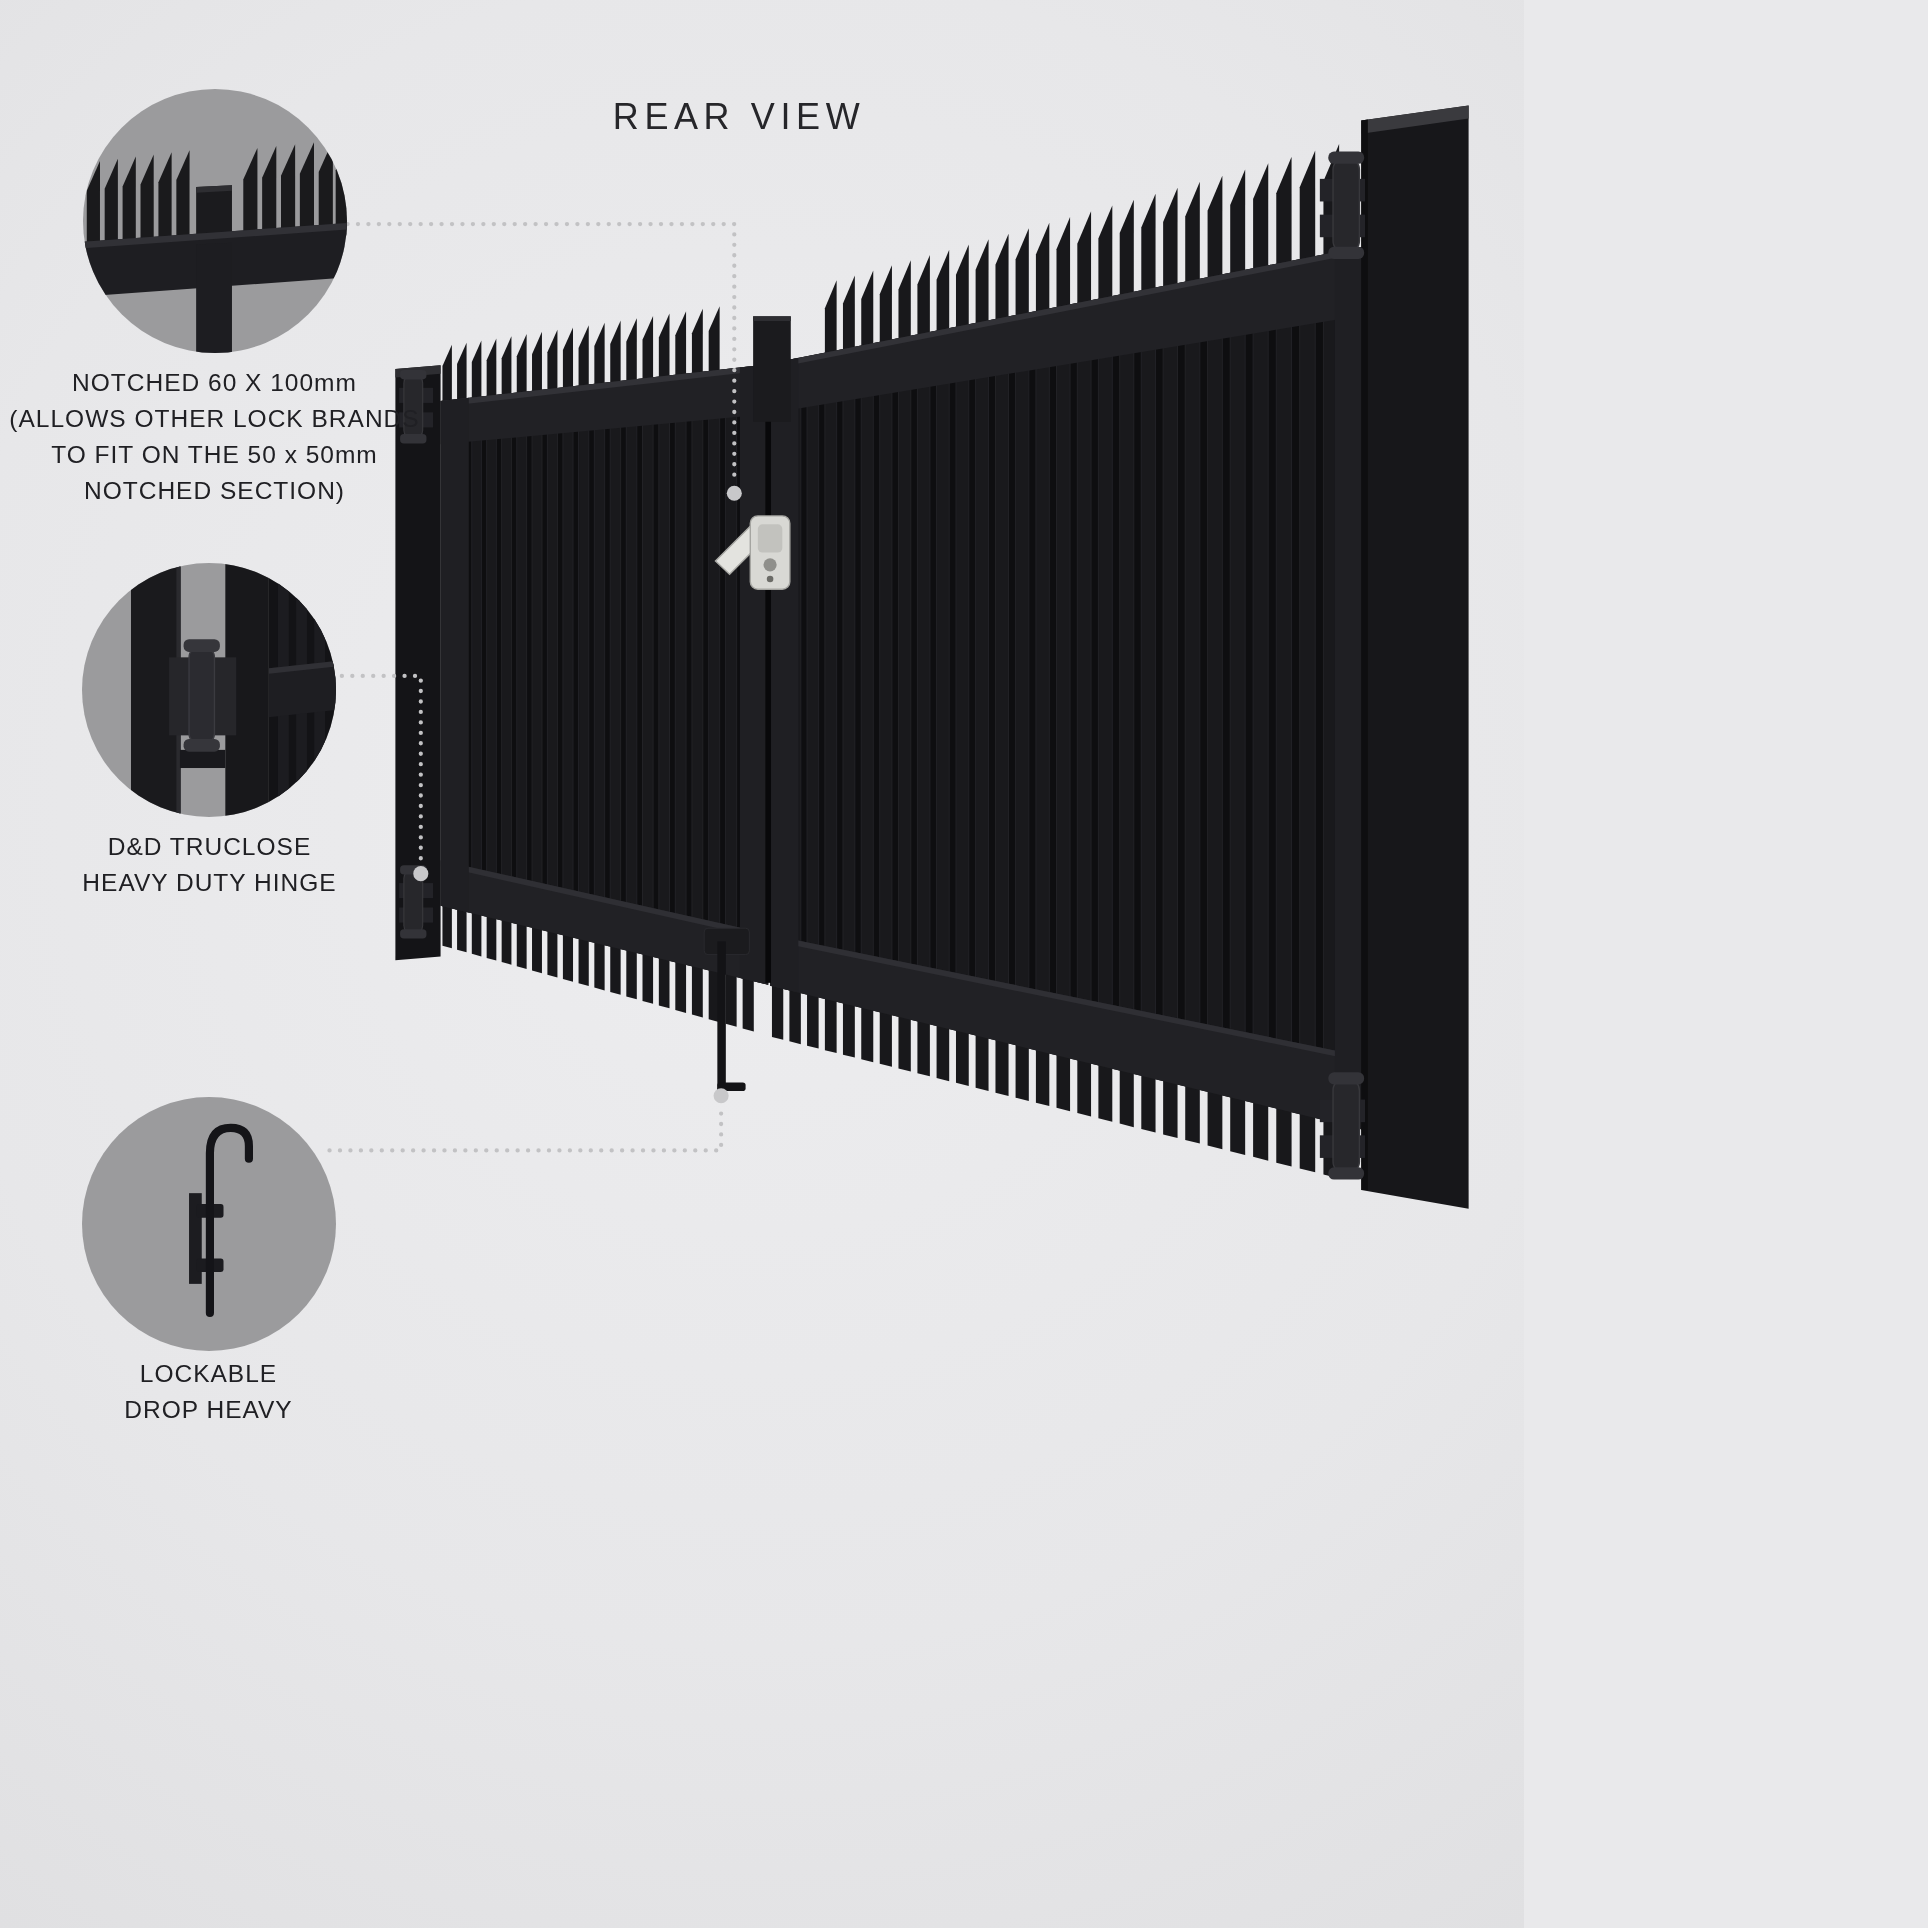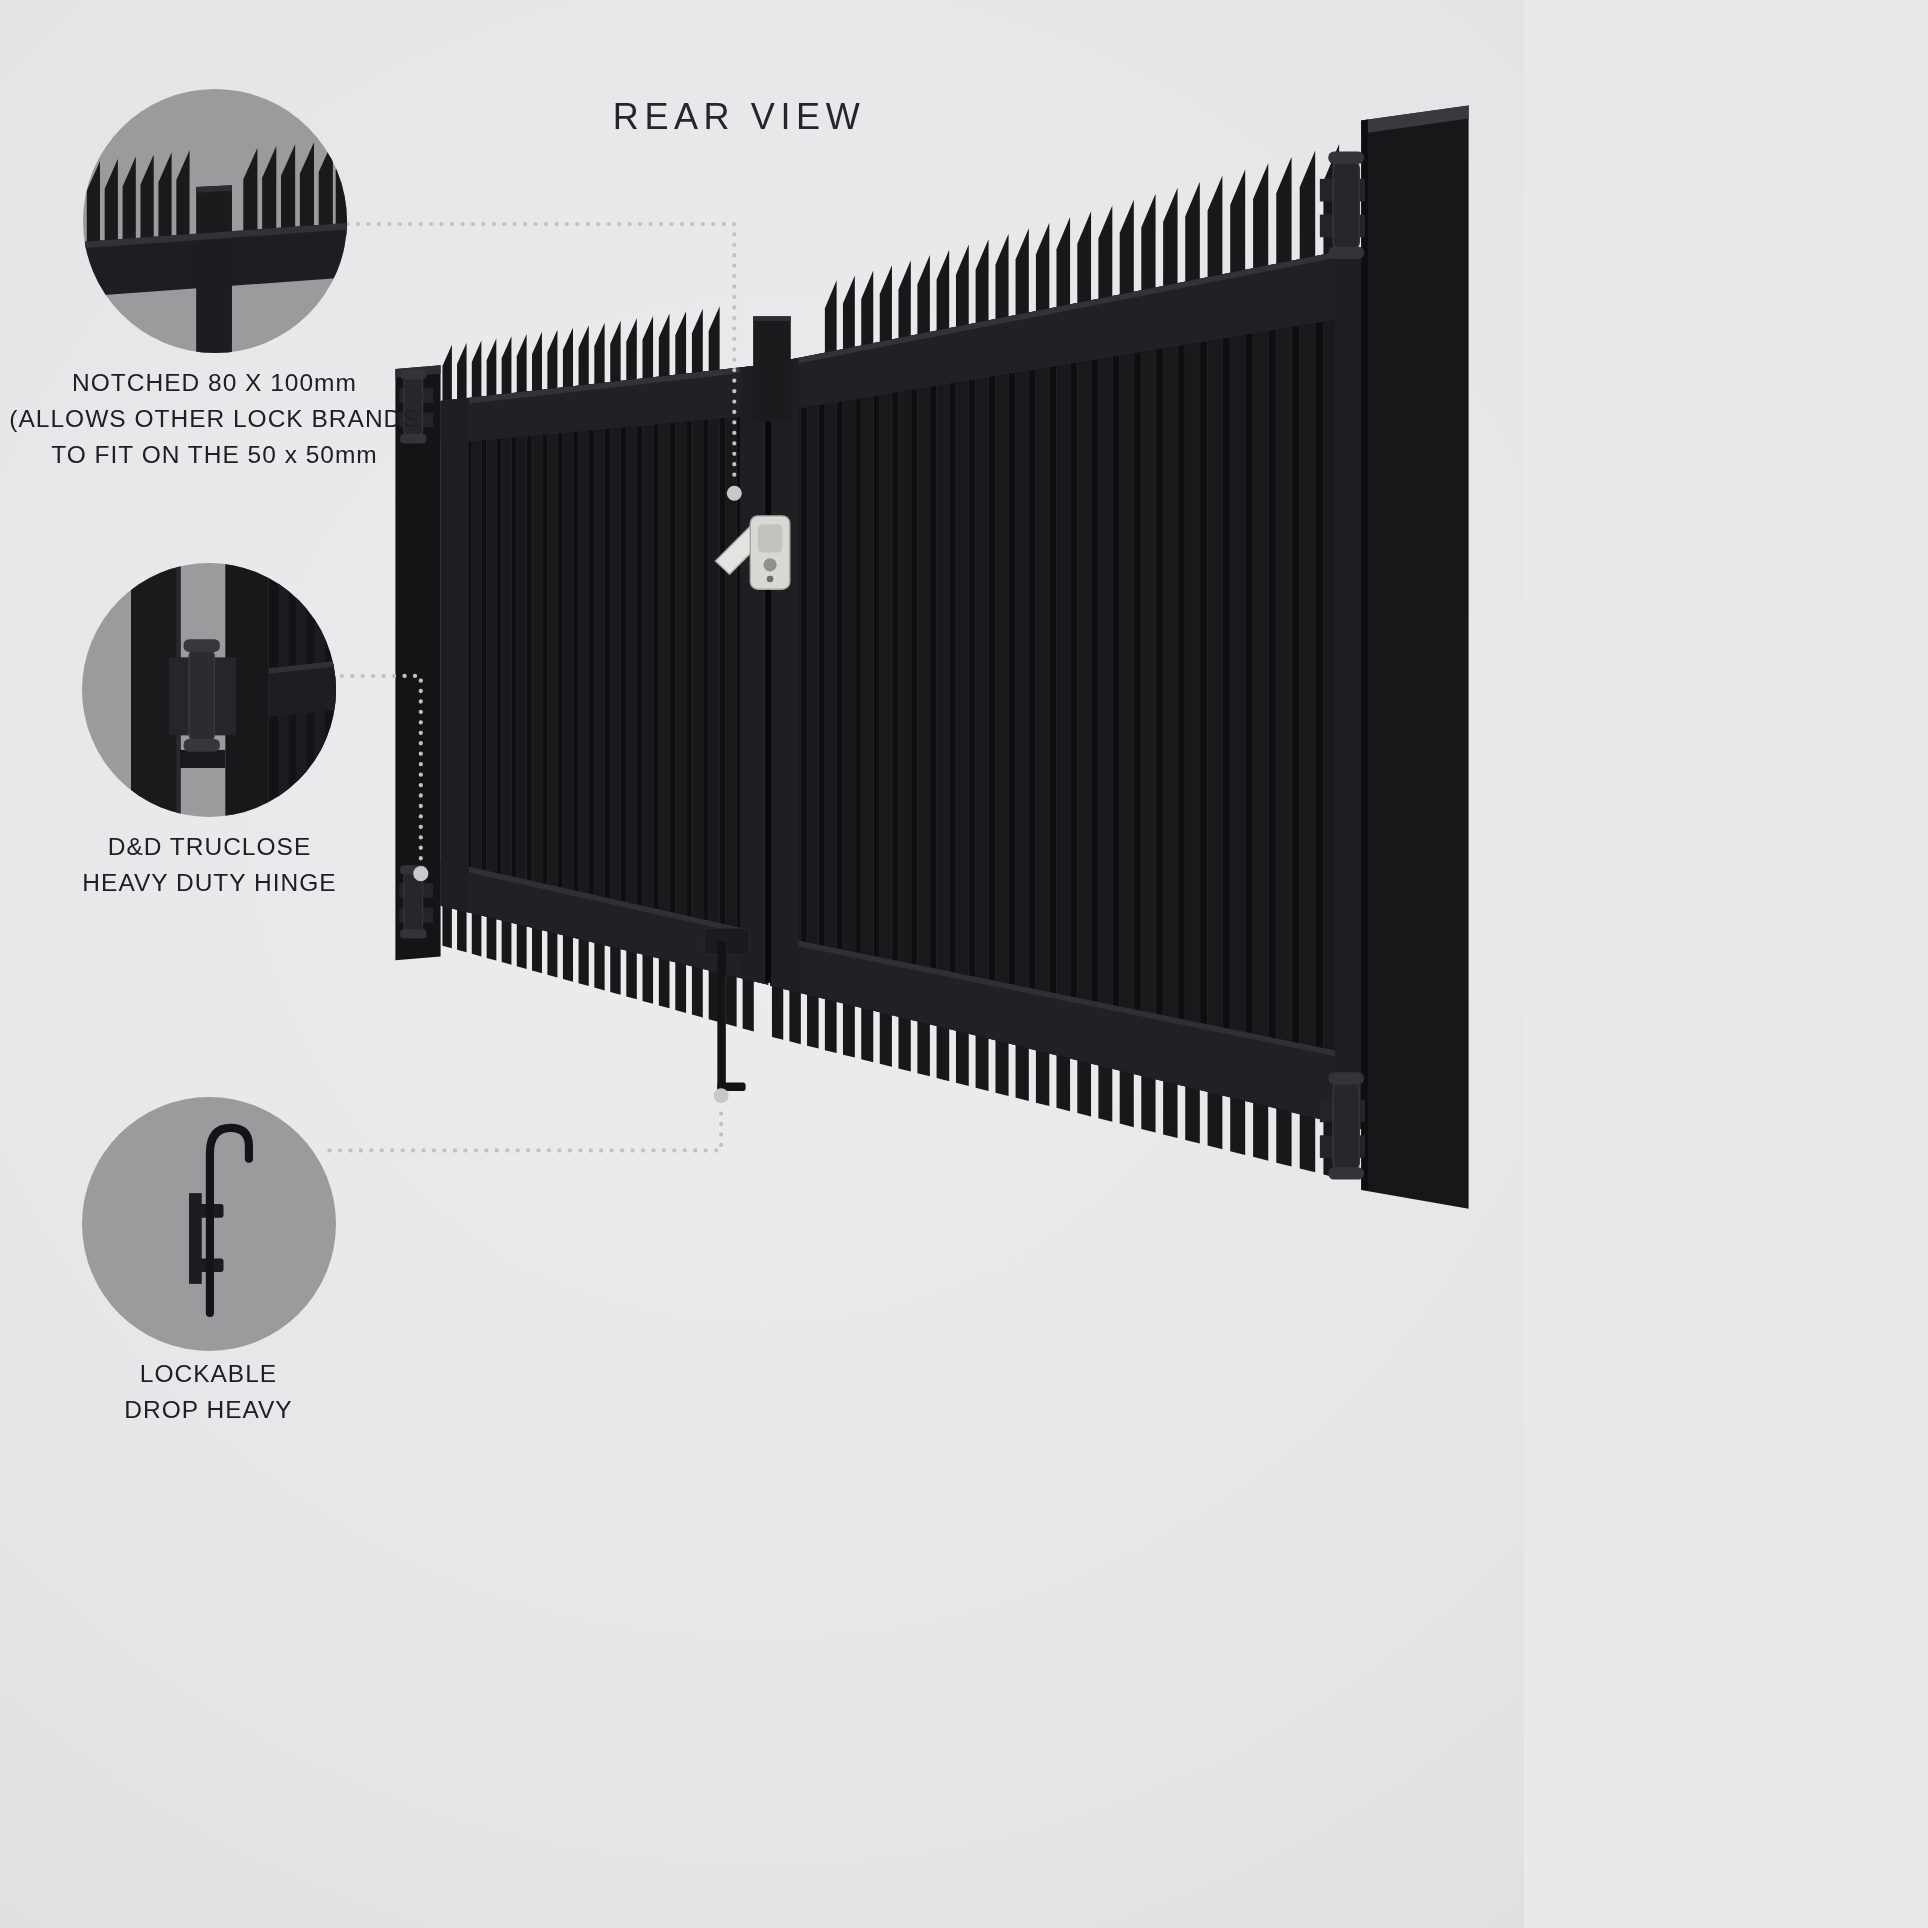--- a/index.html
+++ b/index.html
@@ -303,23 +303,24 @@
   <div class="callout c3">
     <svg viewBox="0 0 280 280">
       <rect x="118" y="106" width="14" height="100" fill="#1c1c20"></rect>
       <rect x="126" y="118" width="30" height="15" rx="3" fill="#1b1b1f"></rect>
       <rect x="126" y="178" width="30" height="15" rx="3" fill="#1b1b1f"></rect>
       <path d="M141,238 L141,62 Q141,34 164,34 Q184,34 184,54 L184,68" fill="none" stroke="#141418" stroke-width="9" stroke-linecap="round"></path>
     </svg>
   </div>
 
   <div class="label l1">
-    <div>NOTCHED 80 X 100mm</div>
+    <div>NOTCHED 60 X 100mm</div>
     <div>(ALLOWS OTHER LOCK BRANDS</div>
     <div>TO FIT ON THE 50 x 50mm</div>
+    <div>NOTCHED SECTION)</div>
   </div>
   <div class="label l2">
     <div>D&amp;D TRUCLOSE</div>
     <div>HEAVY DUTY HINGE</div>
   </div>
   <div class="label l3">
     <div>LOCKABLE</div>
     <div>DROP HEAVY</div>
   </div>
 

